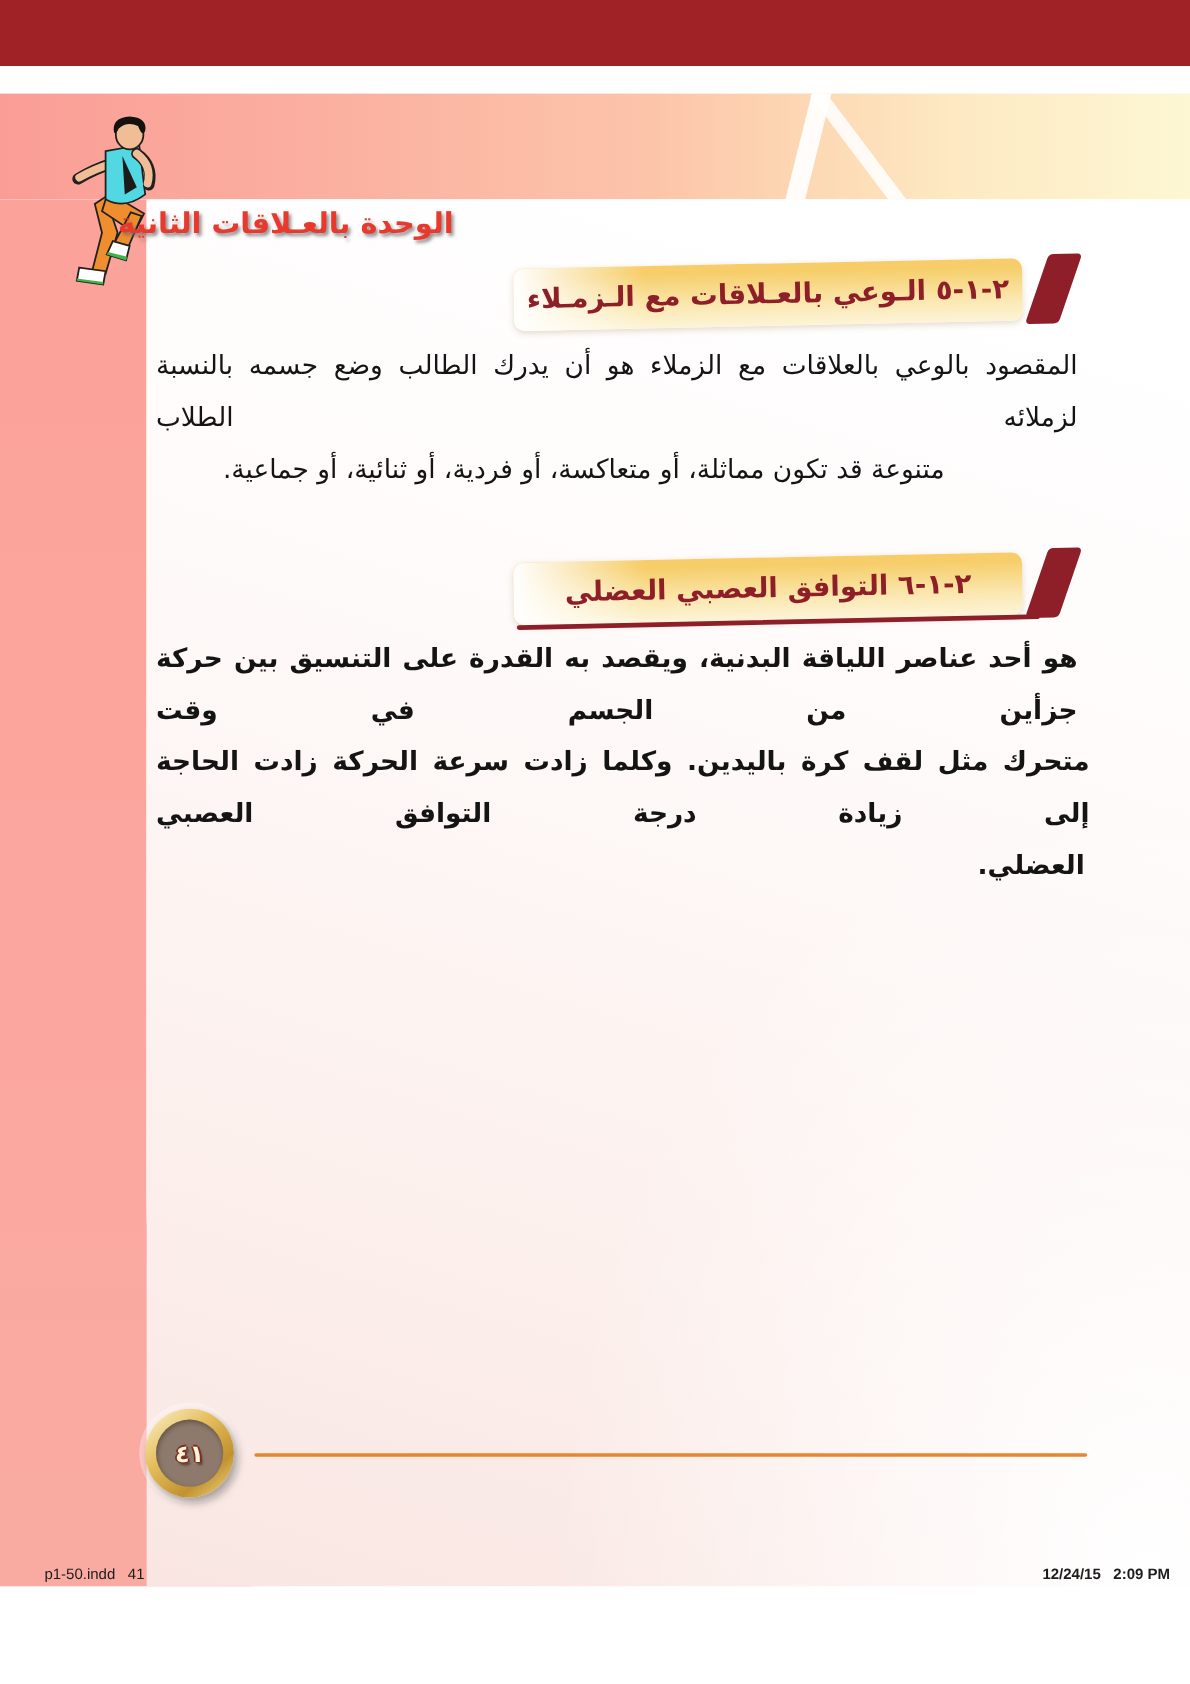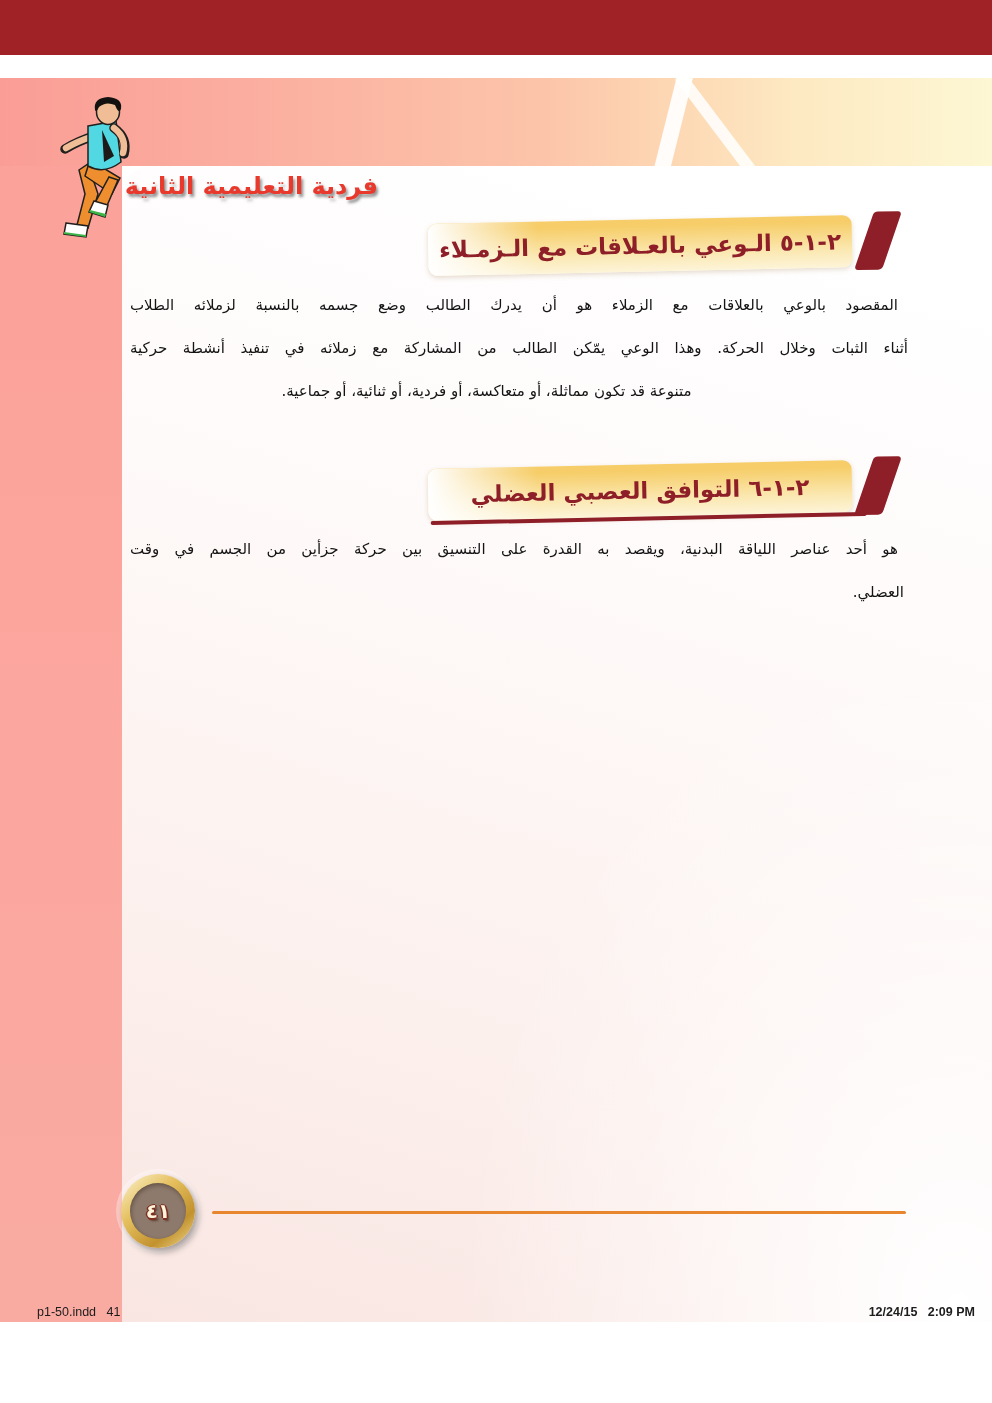--- a/index.html
+++ b/index.html
@@ -35,22 +35,22 @@
   .banner-body::before{content:"";position:absolute;inset:0;border-radius:9px;
         background:linear-gradient(to right,#ffffff 0%,rgba(255,255,255,0) 26%);}
   .banner-label{position:absolute;inset:0;direction:rtl;text-align:center;line-height:52px;
         font-size:23px;font-weight:bold;color:#8e1f28;white-space:nowrap;}
   .banner-slash{position:absolute;left:436px;top:0;width:28px;height:58px;background:#8e1f28;
         transform:skewX(-20deg);border-radius:4px;}
   .banner-underline{position:absolute;left:2px;top:55px;width:436px;height:4px;background:#8e1f28;border-radius:2px;}
   
   .para{position:absolute;left:130px;width:778px;direction:rtl;color:#141414;}
   .para.p1{top:284px;}
-  .para.p2{top:528px;}
-  .line{font-size:15px;line-height:43px;text-align:justify;text-align-last:justify;}
+  .para.p2{top:528px;font-weight:bold;}
+  .line{font-size:22px;line-height:43px;text-align:justify;text-align-last:justify;}
   .line.first{padding-right:10px;}
   .line.center-last{text-align:center;text-align-last:center;padding-right:65px;}
   .line.right-last{text-align:center;text-align-last:right;padding-right:4px;}
   
   .badge{position:absolute;left:121px;top:1174px;width:74px;height:74px;border-radius:50%;
         background:linear-gradient(140deg,#f7e9b8 8%,#e5bf5e 38%,#c2922e 72%,#ecd184 96%);
         box-shadow:3px 4px 7px rgba(0,0,0,0.35), 0 0 0 5px rgba(255,255,255,0.35);}
   .badge-inner{position:absolute;inset:9px;border-radius:50%;background:#8d7a6c;
         box-shadow:inset 1px 2px 4px rgba(40,25,15,0.4);}
   .badge-number{position:absolute;inset:0;display:flex;align-items:center;justify-content:center;
@@ -108,45 +108,45 @@
     <path d="M30,30 L58,25 L63,66 Q46,79 30,70 Z" fill="#52d8e2" stroke="#22201e" stroke-width="1.5"></path>
     <path d="M44,34 L56,60 L46,66 Z" fill="#1d1b1a"></path>
 
     <path d="M56,32 Q70,42 66,58" stroke="#22201e" stroke-width="9.5" fill="none" stroke-linecap="round"></path>
     <path d="M56,32 Q69,42 65,57" stroke="#f0bd96" stroke-width="6.5" fill="none" stroke-linecap="round"></path>
 
     <ellipse cx="50" cy="16" rx="11.5" ry="12.5" fill="#f0bd96" stroke="#22201e" stroke-width="1.5"></ellipse>
     <path d="M37,14 Q35,2 50,1 Q65,2 63,13 Q61,19 57,9 Q48,5 41,11 Q38,17 37,14 Z" fill="#141210"></path>
   </svg>
 
-  <div class="unit-title">فردية التعليمية الثانية</div>
+  <div class="unit-title">الوحدة بالعـلاقات الثانية</div>
 
   <div class="banner b1">
     <div class="banner-body">
       <div class="banner-label">٢-١-٥ الـوعي بالعـلاقات مع الـزمـلاء</div>
     </div>
     <div class="banner-slash"></div>
   </div>
 
   <div class="para p1">
     <div class="line first">المقصود بالوعي بالعلاقات مع الزملاء هو أن يدرك الطالب وضع جسمه بالنسبة لزملائه الطلاب</div>
-    <div class="line">أثناء الثبات وخلال الحركة. وهذا الوعي يمّكن الطالب من المشاركة مع زملائه في تنفيذ أنشطة حركية</div>
     <div class="line center-last">متنوعة قد تكون مماثلة، أو متعاكسة، أو فردية، أو ثنائية، أو جماعية.</div>
   </div>
 
   <div class="banner b2">
     <div class="banner-body">
       <div class="banner-label">٢-١-٦ التوافق العصبي العضلي</div>
     </div>
     <div class="banner-slash"></div>
     <div class="banner-underline"></div>
   </div>
 
   <div class="para p2">
     <div class="line first">هو أحد عناصر اللياقة البدنية، ويقصد به القدرة على التنسيق بين حركة جزأين من الجسم في وقت</div>
+    <div class="line">متحرك مثل لقف كرة باليدين. وكلما زادت سرعة الحركة زادت الحاجة إلى زيادة درجة التوافق العصبي</div>
     <div class="line right-last">العضلي.</div>
   </div>
 
   <div class="badge">
     <div class="badge-inner"></div>
     <div class="badge-number">٤١</div>
   </div>
 
   <div class="divider"></div>
 

